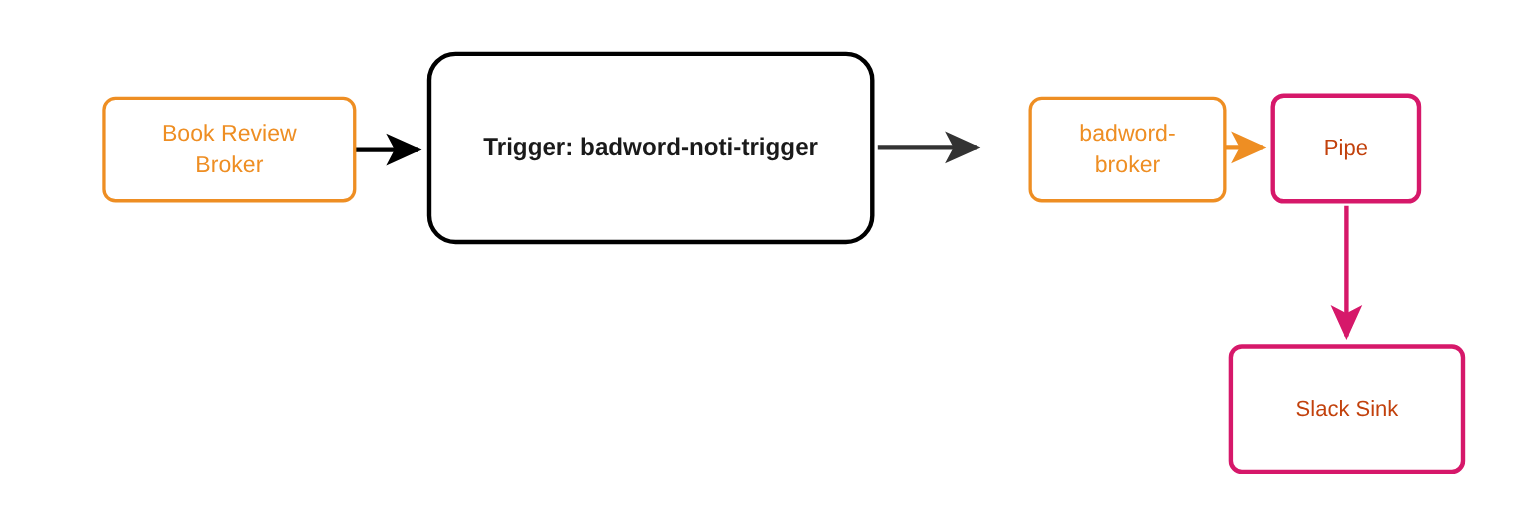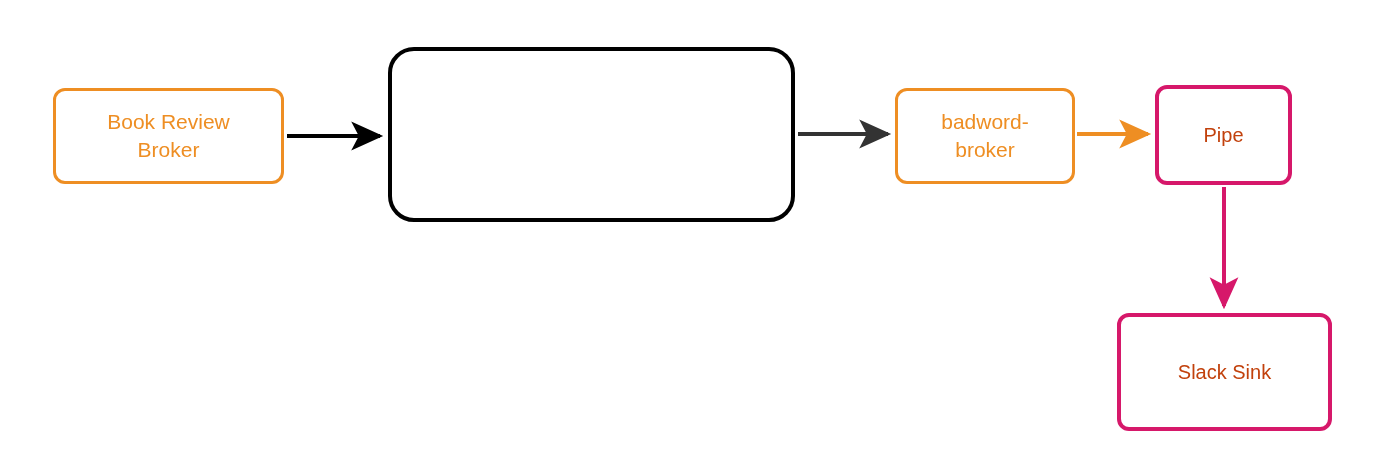--- a/index.html
+++ b/index.html
@@ -38,20 +38,21 @@
   .node-label {
     display: block;
     line-height: 1.32;
     white-space: pre-line;
   }
 
   
   .node-orange {
     border: 3px solid #ee8e23;
     border-radius: 12px;
+    margin-left: 40px;
   }
   .node-orange .node-label {
     color: #ee8e23;
     font-size: 21px;
   }
 
   
   .node-pink {
     border: 4px solid #d6186a;
     border-radius: 12px;
@@ -133,20 +134,21 @@
     <line x1="1224" y1="187" x2="1224" y2="306" stroke="#d6186a" stroke-width="4" marker-end="url(#arrow-pink)"></line>
   </svg>
 
   <div class="node node-orange" id="node-book-review-broker">
     <span class="node-label">Book Review
 Broker</span>
   </div>
 
   <div class="node node-trigger" id="node-trigger">
     <span class="trigger-lines">
+      <span class="trigger-line all-bold"><span class="k">Trigger:</span><span> </span><span>badword-noti-trigger</span></span>
     </span>
   </div>
 
   <div class="node node-orange" id="node-badword-broker">
     <span class="node-label">badword-
 broker</span>
   </div>
 
   <div class="node node-pink" id="node-pipe">
     <span class="node-label">Pipe</span>

